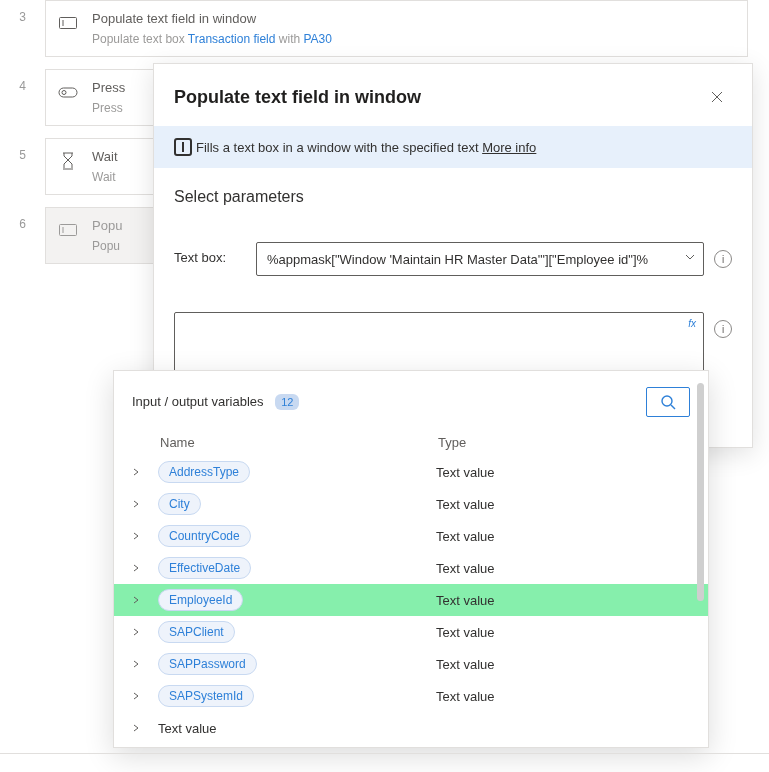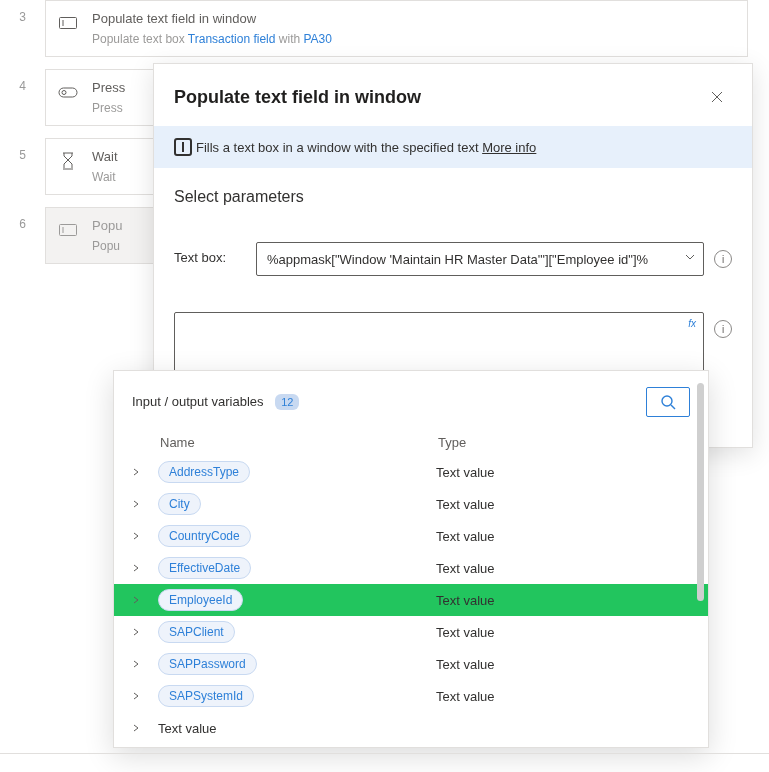--- a/index.html
+++ b/index.html
@@ -140,21 +140,21 @@
   }
   .vars-cols .c-name{ flex:0 0 278px; }
   .vars-cols .c-type{ flex:1; }
 
   .vars-list { flex:1; overflow-y:auto; }
   .var-row {
     display:flex; align-items:center;
     padding: 6px 18px 6px 18px;
     height:32px;
   }
-  .var-row.highlight{ background:#22c55e; }
+  .var-row.highlight{ background:#86efac; }
   .var-row .expand{
     width:26px; color:#605e5c; font-size:10px;
   }
   .var-row .pill {
     display:inline-block;
     background:#eef3fb;
     border:1px solid #c8d9f1;
     color:#2e80d8;
     border-radius:12px;
     padding:3px 10px;

